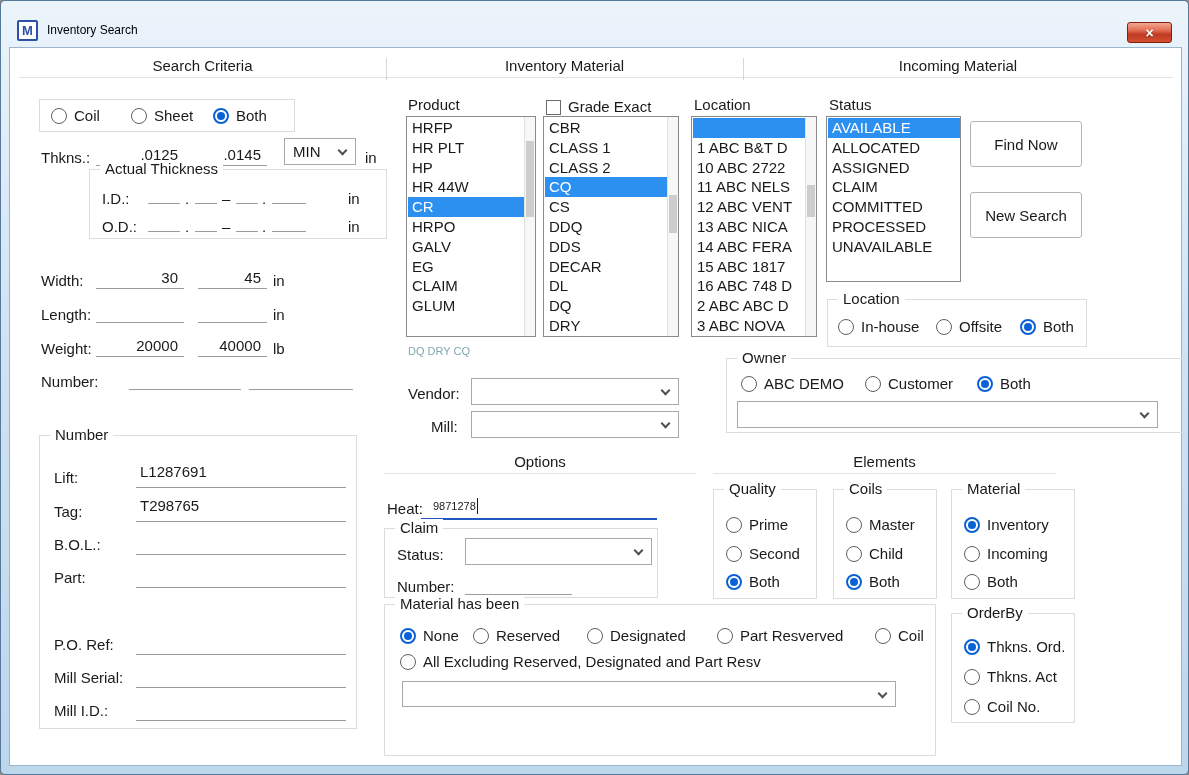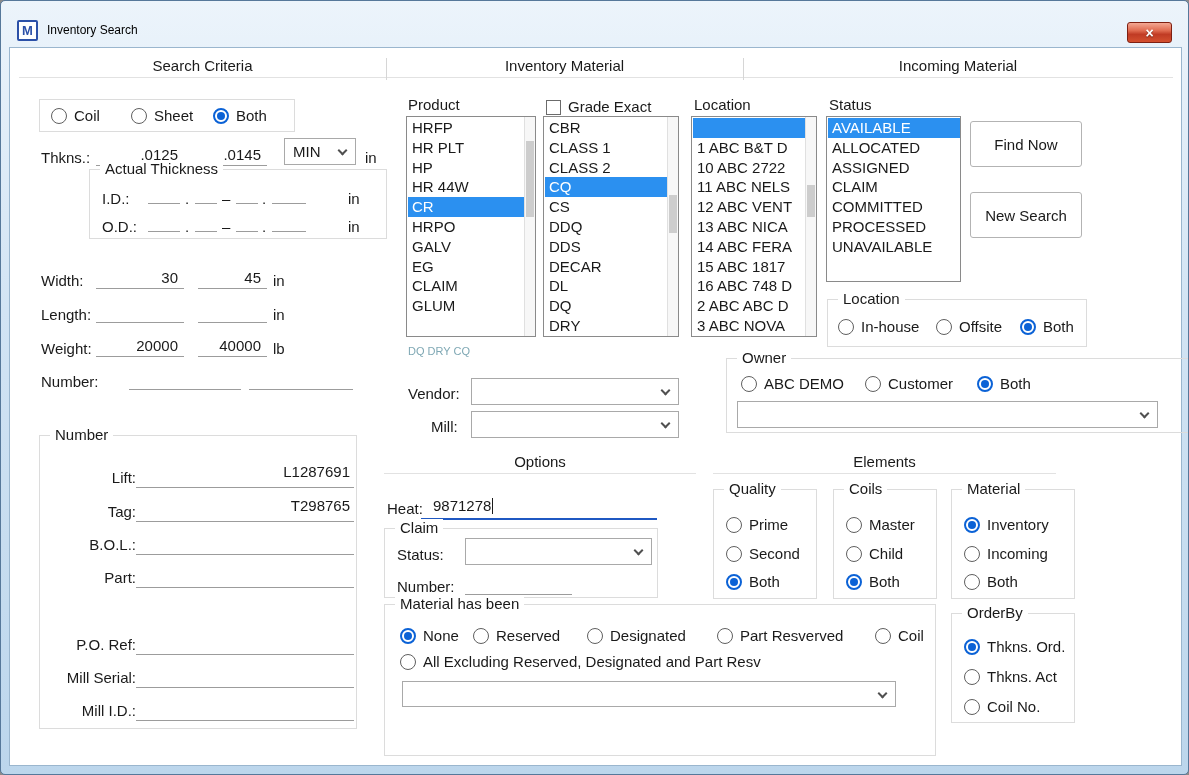--- a/index.html
+++ b/index.html
@@ -30,23 +30,23 @@
 .uf{position:absolute;height:24px;border-bottom:1px solid #9c9c9c;display:flex;align-items:flex-end;padding:0 6px 2px;font-size:15px;}
 .uf.r{justify-content:flex-end;}
 .combo{position:absolute;background:#fff;border:1px solid #a9a9a9;display:flex;align-items:center;padding-left:8px;font-size:15px;}
 .chev{position:absolute;right:9px;top:8px;width:7px;height:7px;border-right:2px solid #505050;border-bottom:2px solid #505050;transform:rotate(45deg);}
 .listbox{position:absolute;background:#fff;border:1px solid #8a8a8a;overflow:hidden;padding:1px 0 0 1px;}
 .lb-item{height:19.8px;line-height:19.8px;font-size:15px;padding-left:4px;white-space:nowrap;overflow:hidden;}
 .lb-item.sel{background:#2b90f0;color:#fff;}
 .sb{position:absolute;width:11px;background:#f7f7f7;border-left:1px solid #e0e0e0;}
 .sb-thumb{position:absolute;left:1px;width:8px;background:#cdcdcd;}
 .btn{position:absolute;display:flex;align-items:center;justify-content:center;background:#fff;border:1px solid #b3b3b3;border-radius:3px;font-size:15px;}
-.heat{position:absolute;border-bottom:2px solid #1f58c2;display:flex;align-items:center;padding-left:12px;font-size:15px;}
+.heat{position:absolute;border-bottom:2px solid #1f58c2;display:flex;align-items:center;padding-left:12px;font-size:11px;}
 .caret{width:1px;height:16px;background:#1a1a1a;margin-left:1px;}
-.nrow{position:absolute;left:14px;right:2px;height:28px;display:flex;align-items:flex-end;text-align:right;}
+.nrow{position:absolute;left:14px;right:10px;height:28px;display:flex;align-items:flex-end;}
 .nrow .nlbl{width:82px;flex:none;font-size:15px;padding-bottom:2px;white-space:nowrap;}
 .nrow .nval{flex:1;border-bottom:1px solid #9c9c9c;font-size:15px;padding:0 4px 7px;white-space:nowrap;}
 .summary{position:absolute;font-size:11px;color:#7fa8b4;white-space:nowrap;}
 </style>
 </head>
 <body>
 
 <div id="win">
 
   <div class="titlebar">

